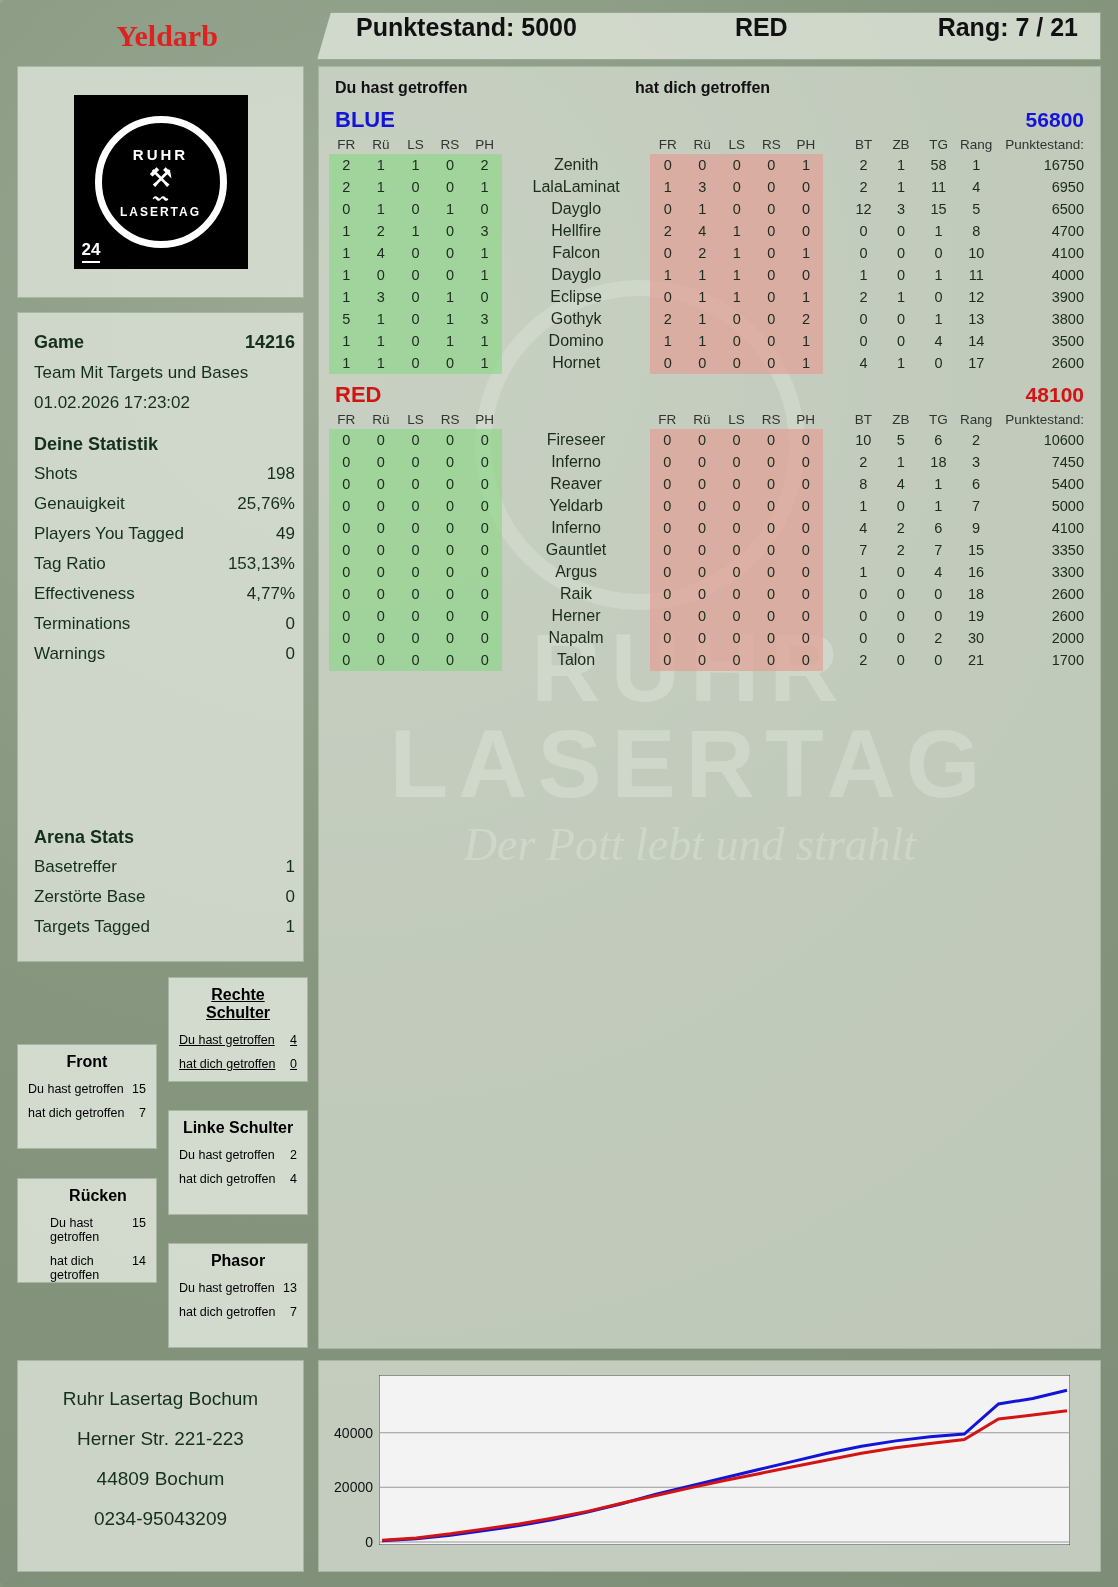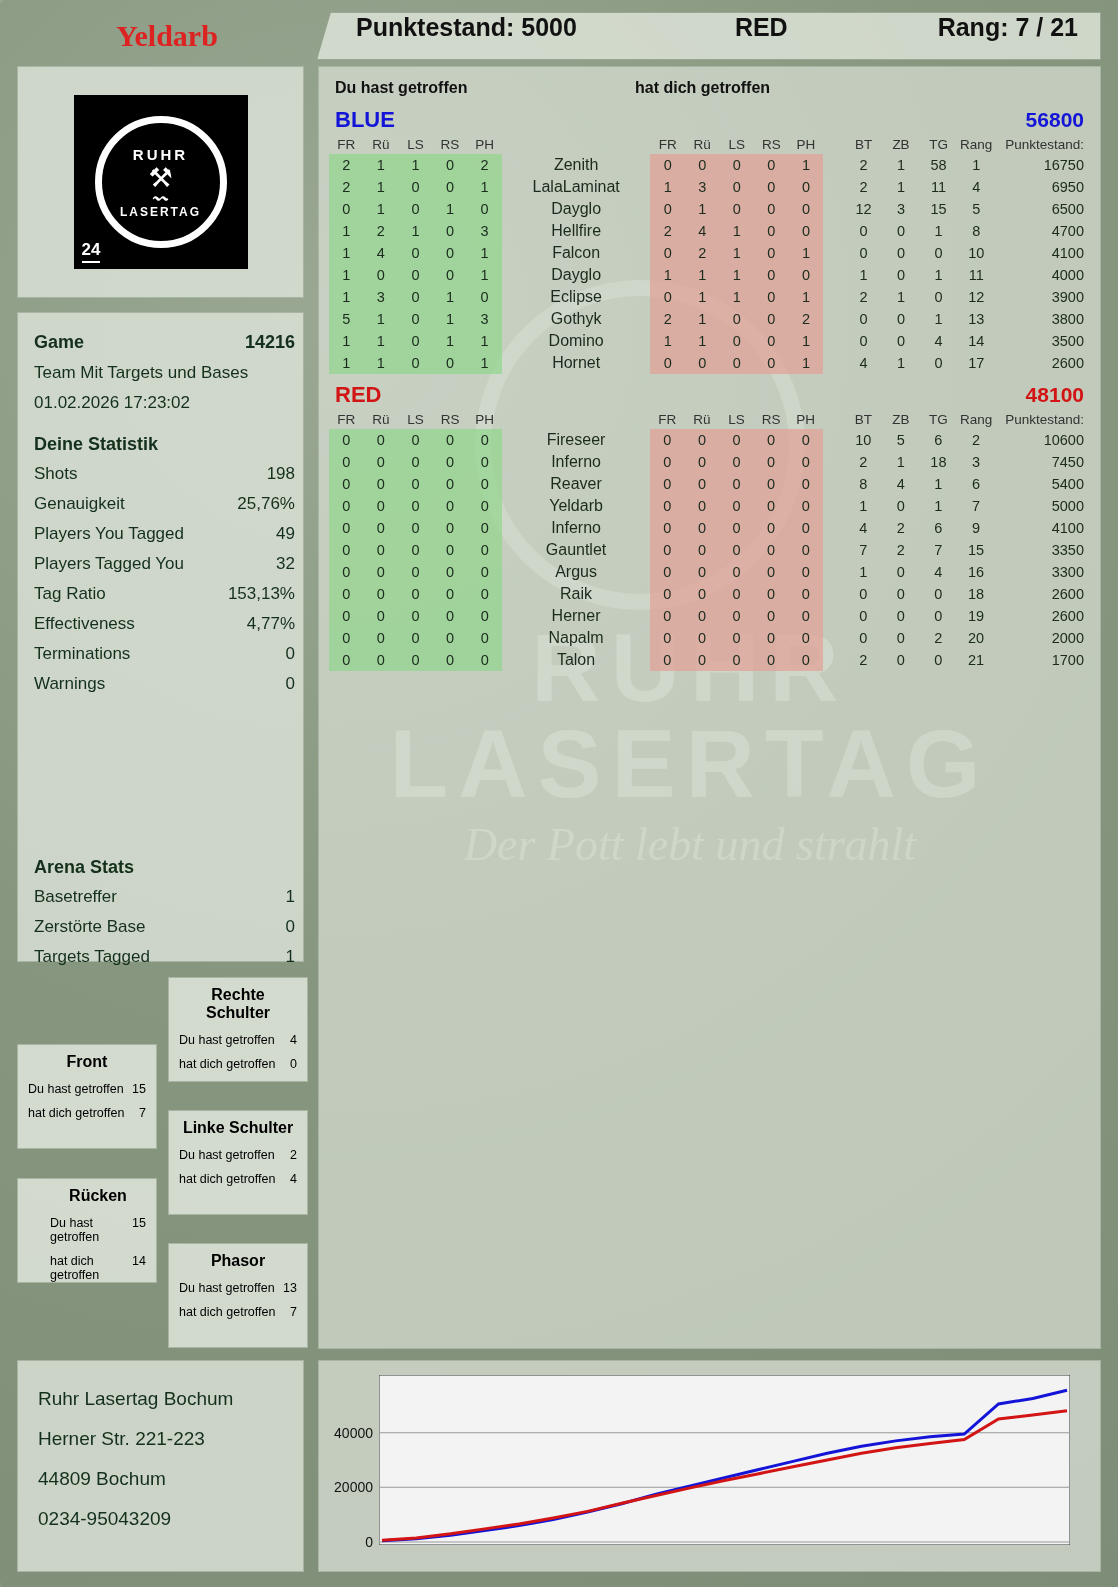--- a/index.html
+++ b/index.html
@@ -102,29 +102,29 @@
 
   
   .zone {
     position: absolute;
     background: rgba(223,229,219,0.86);
     border: 1px solid #a9b5a3;
     padding: 6px 10px;
   }
   .zone .zt { text-align: center; font-weight: bold; font-size: 16px; margin: 2px 0 6px; }
   .zone .zr { display: flex; justify-content: space-between; font-size: 12.5px; padding: 5px 0; }
-  .z-rs { left: 168px; top: 977px; width: 140px; height: 105px; }
+  .z-rs { left: 168px; top: 977px; width: 140px; height: 105px; text-decoration: underline; }
   .z-front { left: 17px; top: 1044px; width: 140px; height: 105px; }
   .z-ls { left: 168px; top: 1110px; width: 140px; height: 105px; }
   .z-back { left: 17px; top: 1178px; width: 140px; height: 105px; padding-left: 32px; }
   .z-ph { left: 168px; top: 1243px; width: 140px; height: 105px; }
 
   .addr-panel {
     position: absolute; left: 17px; top: 1360px; width: 287px; height: 212px;
-    padding: 18px 20px; font-size: 19px; color: #14301c;
+    padding: 18px 20px; font-size: 19px; color: #14301c; text-align: center;
   }
   .addr-panel div { padding: 9px 0; }
 
   
   .main-panel {
     position: absolute; left: 318px; top: 66px; width: 783px; height: 1283px;
     background: rgba(223,229,219,0.66);
     border: 1px solid #a9b5a3;
     padding: 10px 10px 0 10px;
   }
@@ -208,24 +208,20 @@
           <span class="k">Shots</span>
           <span class="v">198</span>
         </div>
       <div class="row">
           <span class="k">Genauigkeit</span>
           <span class="v">25,76%</span>
         </div>
       <div class="row">
           <span class="k">Players You Tagged</span>
           <span class="v">49</span>
-        </div>
-      <div class="row">
-          <span class="k">Players Tagged You</span>
-          <span class="v">32</span>
         </div>
       <div class="row">
           <span class="k">Tag Ratio</span>
           <span class="v">153,13%</span>
         </div>
       <div class="row">
           <span class="k">Effectiveness</span>
           <span class="v">4,77%</span>
         </div>
       <div class="row">
@@ -747,21 +743,21 @@
         <td class="cname">Napalm</td>
         <td class="c p">0</td>
         <td class="c p">0</td>
         <td class="c p">0</td>
         <td class="c p">0</td>
         <td class="c p">0</td>
         <td class="cgap"></td>
         <td class="cnum">0</td>
         <td class="cnum">0</td>
         <td class="cnum">2</td>
-        <td class="cnum">20</td>
+        <td class="cnum">30</td>
         <td class="cr">2000</td>
       </tr>
       <tr>
         <td class="c g">0</td>
         <td class="c g">0</td>
         <td class="c g">0</td>
         <td class="c g">0</td>
         <td class="c g">0</td>
         <td class="cname">Talon</td>
         <td class="c p">0</td>

